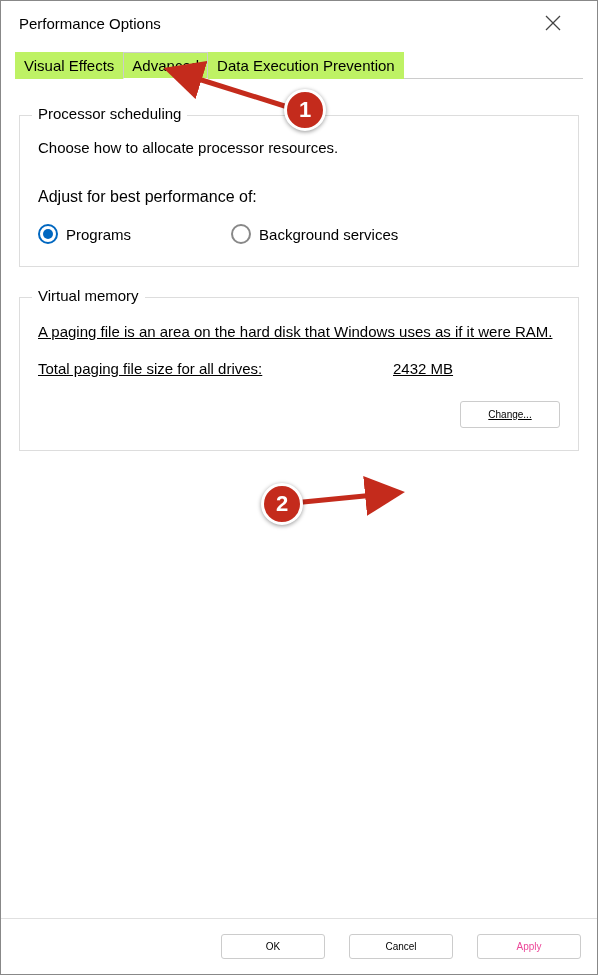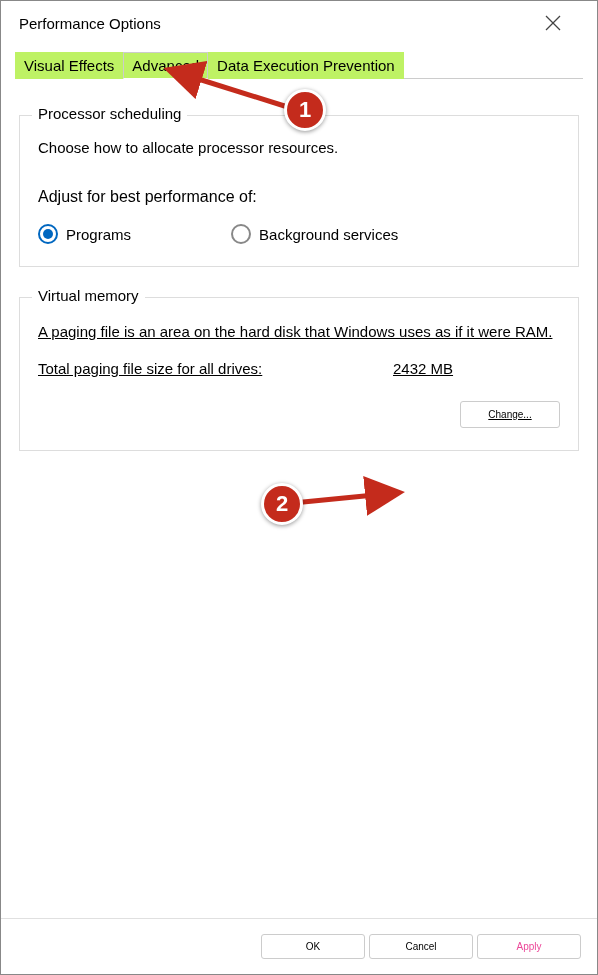--- a/index.html
+++ b/index.html
@@ -202,21 +202,21 @@
       position: absolute;
       bottom: 0;
       left: 0;
       right: 0;
       height: 56px;
       border-top: 1px solid #e0e0e0;
       display: flex;
       align-items: center;
       justify-content: flex-end;
       padding: 0 16px;
-      gap: 4px;
+      gap: 24px;
       background: #fff;
     }
 
     .bottom-bar .btn {
       min-width: 104px;
       padding: 6px 10px;
     }
 
     
     .annotation {

